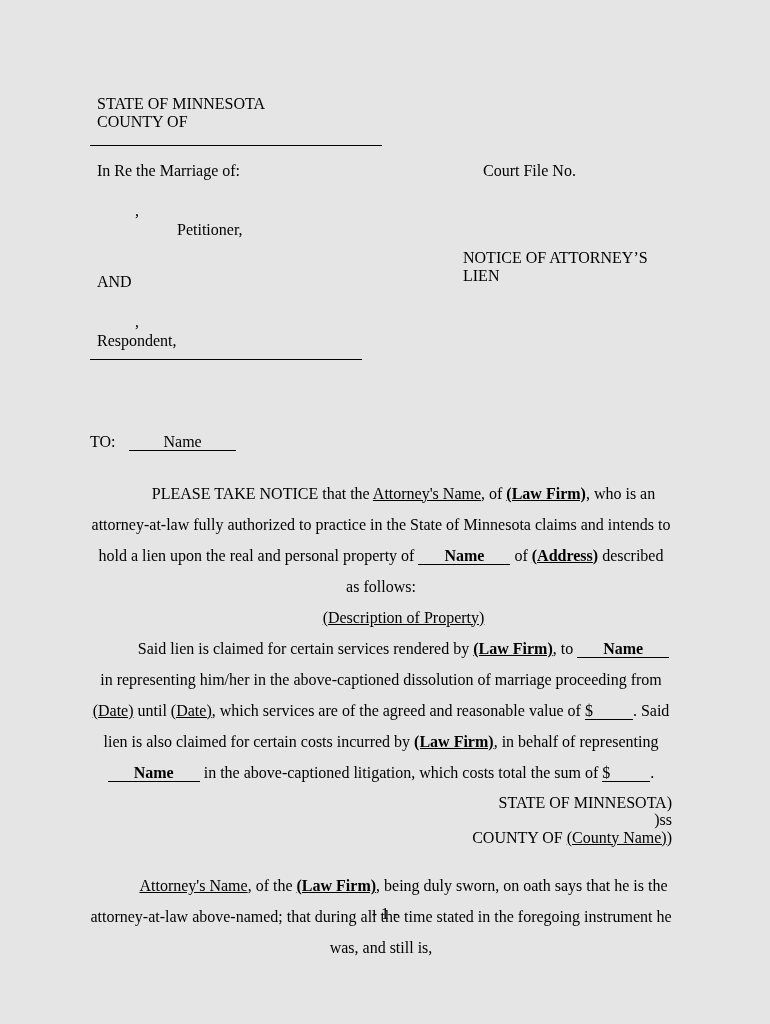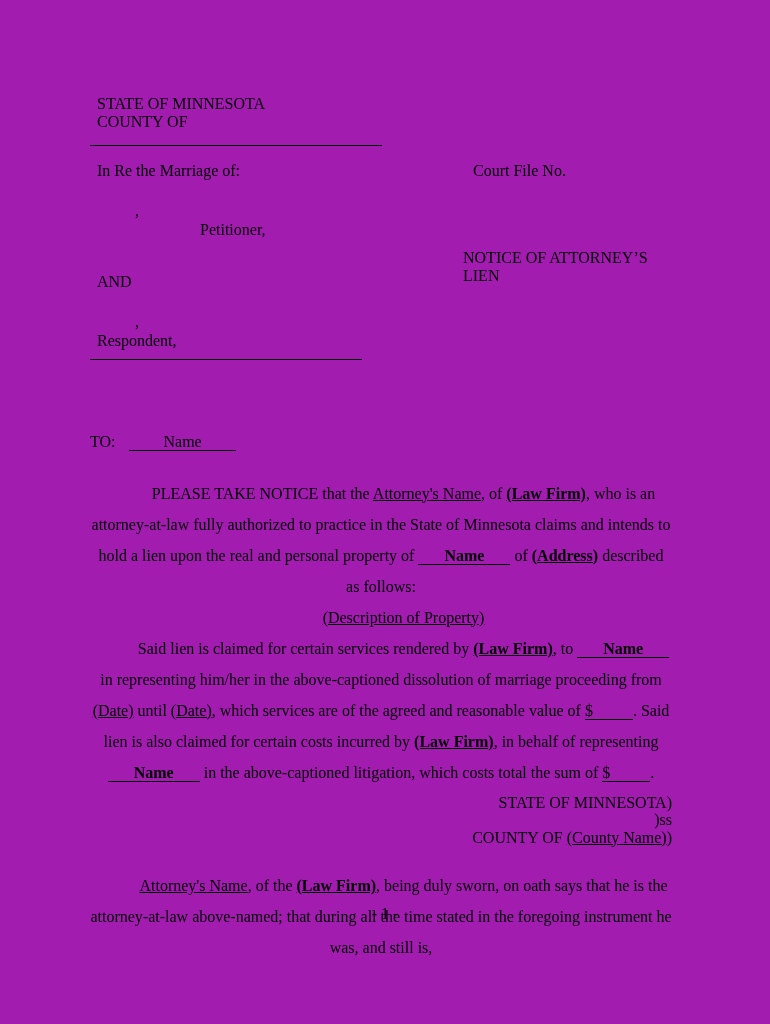--- a/index.html
+++ b/index.html
@@ -1,30 +1,30 @@
 <!DOCTYPE html>
 <html><head>
 <meta charset="utf-8">
 <style>
   html,body{margin:0;padding:0;background:#ffffff;}
   .page{
-    width:770px;height:1024px;background:#a21caf;position:relative;box-sizing:border-box;
+    width:770px;height:1024px;background:#e5e5e5;position:relative;box-sizing:border-box;
     padding:95px 98px 0 90px;font-family:"Liberation Serif",serif;font-size:16px;
     color:#000;line-height:1.15;overflow:hidden;
   }
   .header{display:flex;justify-content:space-between;margin-left:7px;}
   .header-right{text-align:right;}
   .hline{width:292px;border-bottom:1px solid #000;height:13px;margin-left:-7px;}
   .caption{position:relative;margin-top:16px;margin-left:7px;}
   .cap-comma1,.cap-comma2{margin-top:22px;margin-left:38px;}
-  .cap-petitioner{margin-left:103px;}
+  .cap-petitioner{margin-left:80px;}
   .cap-and{margin-top:34px;}
   .cap-respondent{}
   .cap-line{width:272px;border-bottom:1px solid #000;height:9px;margin-left:-7px;}
-  .cap-courtfile{position:absolute;top:0;left:376px;}
+  .cap-courtfile{position:absolute;top:0;left:386px;}
   .cap-notice{position:absolute;top:87px;left:366px;}
   .to-line{margin-top:73px;}
   .to-blank{margin-left:14px;border-bottom:1px solid #000;padding:0 34px;}
   .u{text-decoration:underline;}
   .b{font-weight:bold;}
   .name-blank{border-bottom:1px solid #000;padding:0 26px;font-weight:bold;}
   .money-blank{border-bottom:1px solid #000;padding-right:40px;}
   .body-block{margin-top:26px;}
   .para{line-height:31px;text-indent:45px;margin:0;text-align:center;}
   .notary{margin-top:6px;line-height:17.5px;text-align:right;}

